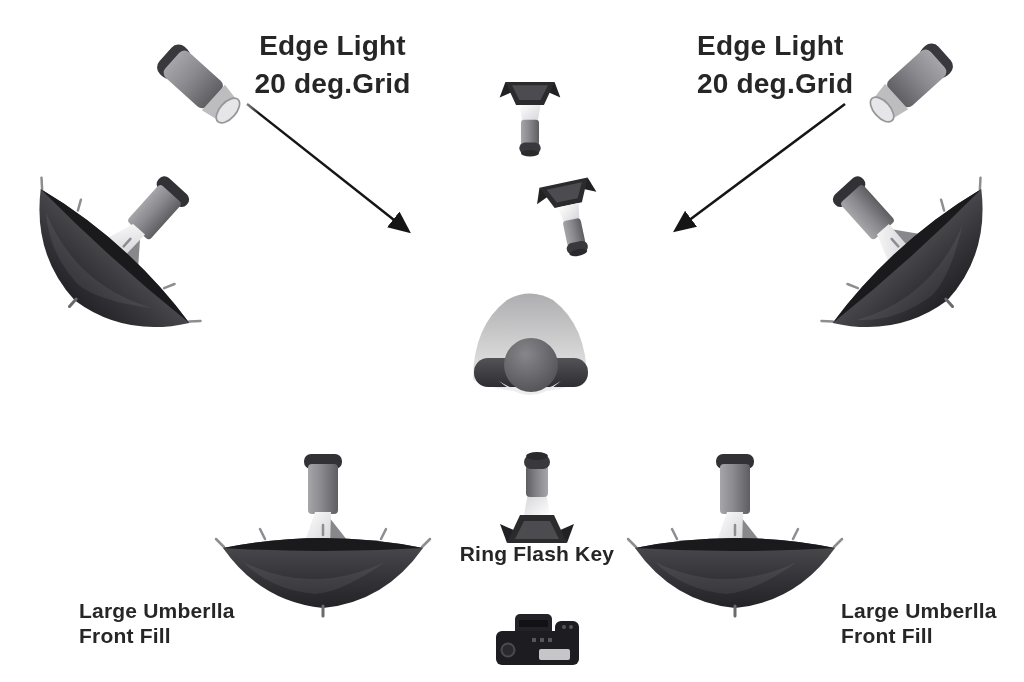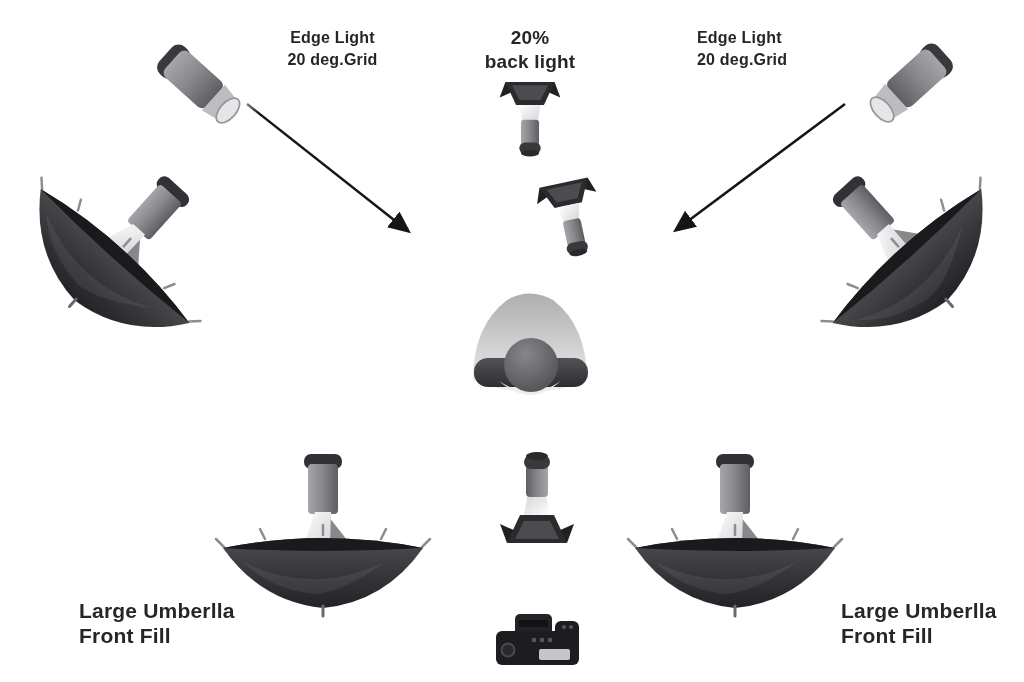--- a/index.html
+++ b/index.html
@@ -6,21 +6,21 @@
   .canvas{
     position:relative;width:1024px;height:682px;background:#ffffff;
     overflow:hidden;font-family:"Liberation Sans",sans-serif;
   }
   .stage{position:absolute;left:0;top:0;}
   .label{
     position:absolute;color:#262626;font-weight:700;letter-spacing:.2px;
     line-height:1.35;white-space:nowrap;
   }
   .label.center{text-align:center;}
-  .lbl-lg{font-size:16px;}
+  .lbl-lg{font-size:28px;}
   .lbl-md{font-size:19px;line-height:1.25;}
   .lbl-bot{font-size:21px;line-height:1.2;}
 </style>
 </head>
 <body>
 
 <div class="canvas">
 
   <svg class="stage" width="1024" height="682" viewBox="0 0 1024 682">
     <defs>
@@ -154,31 +154,30 @@
       <circle cx="27" cy="-13" r="2" fill="#55555a"></circle>
       <circle cx="34" cy="-13" r="2" fill="#55555a"></circle>
     </g>
   </svg>
 
   <div class="label center lbl-lg" style="left:245px;top:27px;width:175px">
     <div>Edge Light</div>
     <div>20 deg.Grid</div>
   </div>
 
-  <div class="label center lbl-md" style="left:450px;top:26px;width:160px">
-    <div>20%</div>
-    <div>back light</div>
-  </div>
 
   <div class="label lbl-lg" style="left:697px;top:27px">
     <div>Edge Light</div>
     <div>20 deg.Grid</div>
   </div>
 
 
+  <div class="label center lbl-bot" style="left:457px;top:541px;width:160px">
+    <div>Ring Flash Key</div>
+  </div>
 
   <div class="label lbl-bot" style="left:79px;top:598px">
     <div>Large Umberlla</div>
     <div>Front Fill</div>
   </div>
 
   <div class="label lbl-bot" style="left:841px;top:598px">
     <div>Large Umberlla</div>
     <div>Front Fill</div>
   </div>

